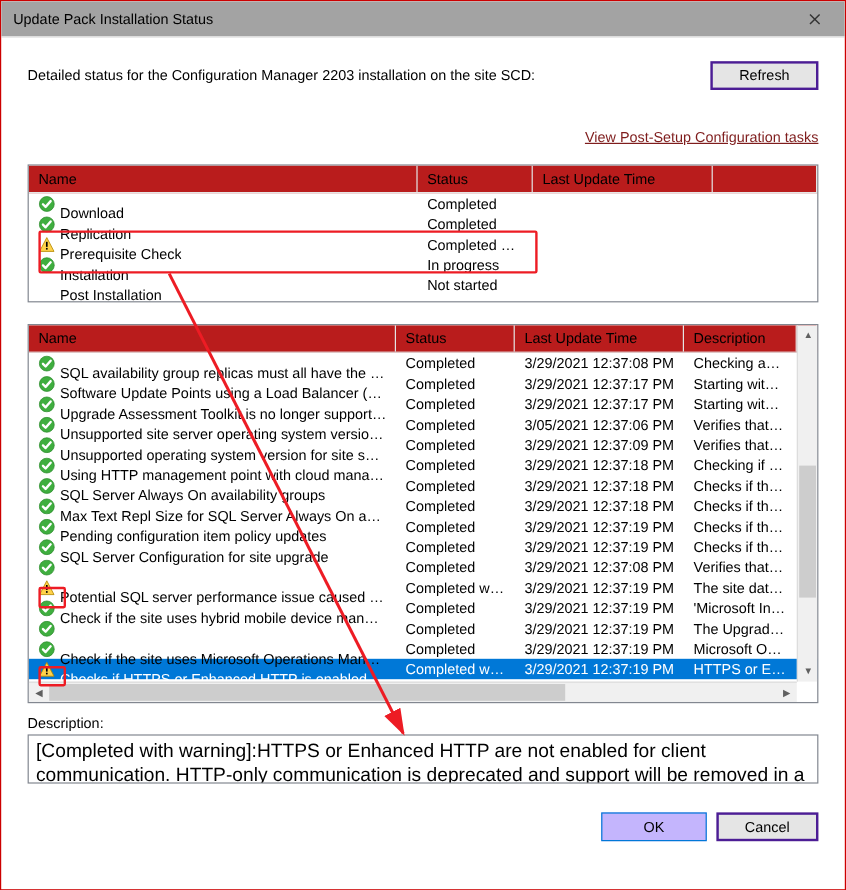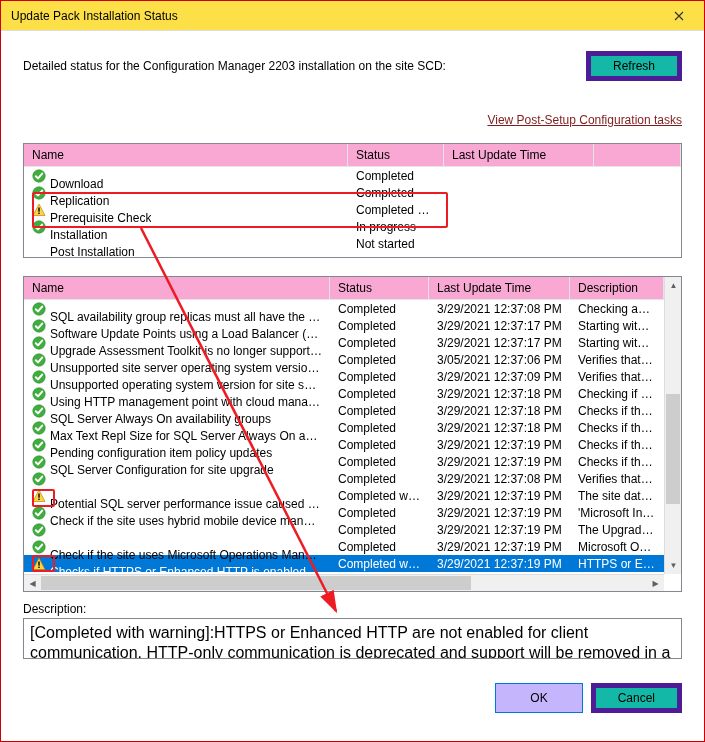--- a/index.html
+++ b/index.html
@@ -14,58 +14,58 @@
     border: 1px solid #c00;
     overflow: hidden;
     position: relative;
   }
   .titlebar {
     height: 30px;
     display: flex;
     align-items: center;
     padding: 0 2px 0 10px;
     border-bottom: 1px solid #ddd;
-    background: #fde047;
+    background: #a3a3a3;
   }
   .titlebar .title { flex: 1; font-size: 12px; }
   .titlebar .close {
     width: 46px; height: 30px;
     display: flex; align-items: center; justify-content: center;
     font-size: 14px; color: #333;
   }
   .content {
     padding: 20px 22px 10px 22px;
   }
   .toprow {
     display: flex; align-items: center; justify-content: space-between;
     margin-bottom: 32px;
   }
   .toprow .desc { font-size: 12px; }
   .btn {
-    background: #14b8a6;
-    border: 5px solid #4c1d95;
+    background: #e5e5e5;
+    border: 2px solid #4c1d95;
     padding: 3px 22px;
     font-size: 12px;
     font-family: inherit;
     cursor: pointer;
   }
   .linkrow {
     text-align: right;
     margin-bottom: 16px;
   }
   .linkrow a { color: #7f1d1d; text-decoration: underline; font-size: 12px; }
 
   .grid-wrap {
     border: 1px solid #828790;
     position: relative;
     overflow: hidden;
   }
   .grid-head {
     display: flex;
-    background: #f9a8d4;
+    background: #b91c1c;
     border-bottom: 1px solid #e5e5e5;
     font-size: 12px;
   }
   .grid-head > div {
     padding: 4px 8px;
     border-right: 1px solid #e5e5e5;
     white-space: nowrap;
     overflow: hidden;
   }
   .grid-body { font-size: 12px; }

